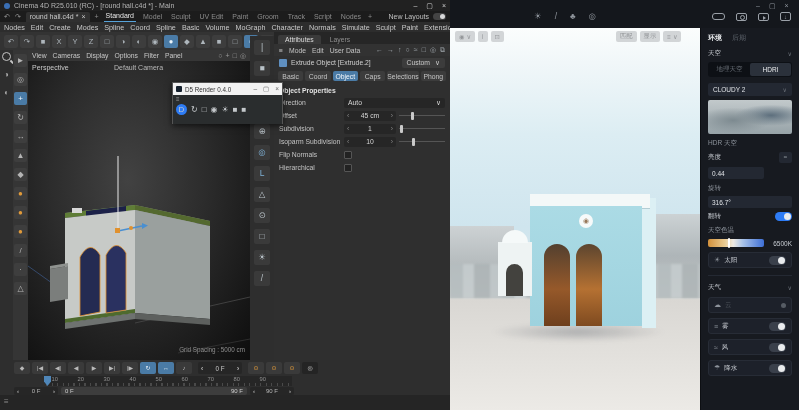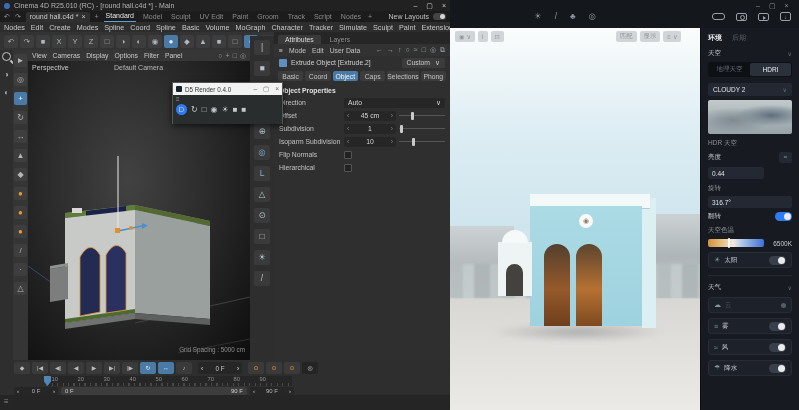--- a/index.html
+++ b/index.html
@@ -205,21 +205,21 @@
         <span class="mi">Edit</span>
         <span class="mi">Create</span>
         <span class="mi">Modes</span>
         <span class="mi">Spline</span>
         <span class="mi">Coord</span>
         <span class="mi">Spline</span>
         <span class="mi">Basic</span>
         <span class="mi">Volume</span>
         <span class="mi">MoGraph</span>
         <span class="mi">Character</span>
-        <span class="mi">Tracker</span>
+        <span class="mi">Normals</span>
         <span class="mi">Simulate</span>
         <span class="mi">Sculpt</span>
         <span class="mi">Paint</span>
         <span class="mi">Extensions</span>
       </div>
 
     <div class="tbar">
 
     <span>↶</span>
         <span>↷</span>

